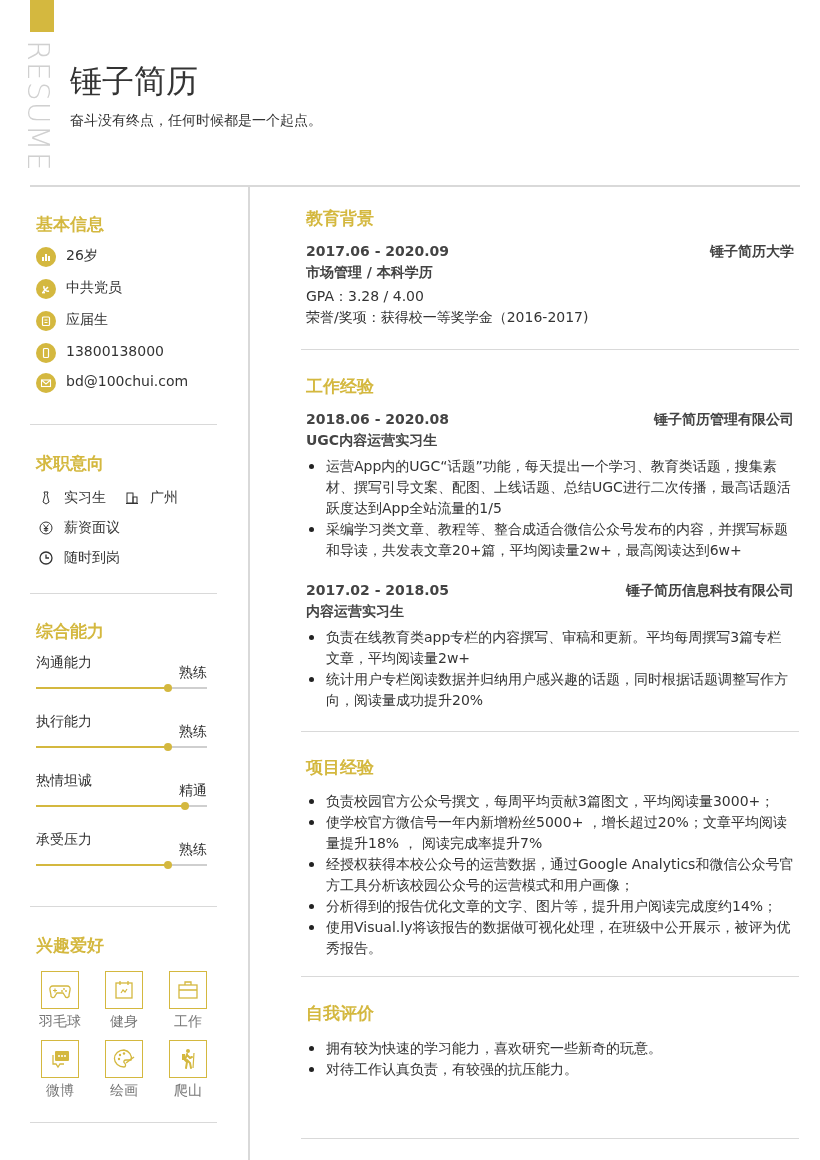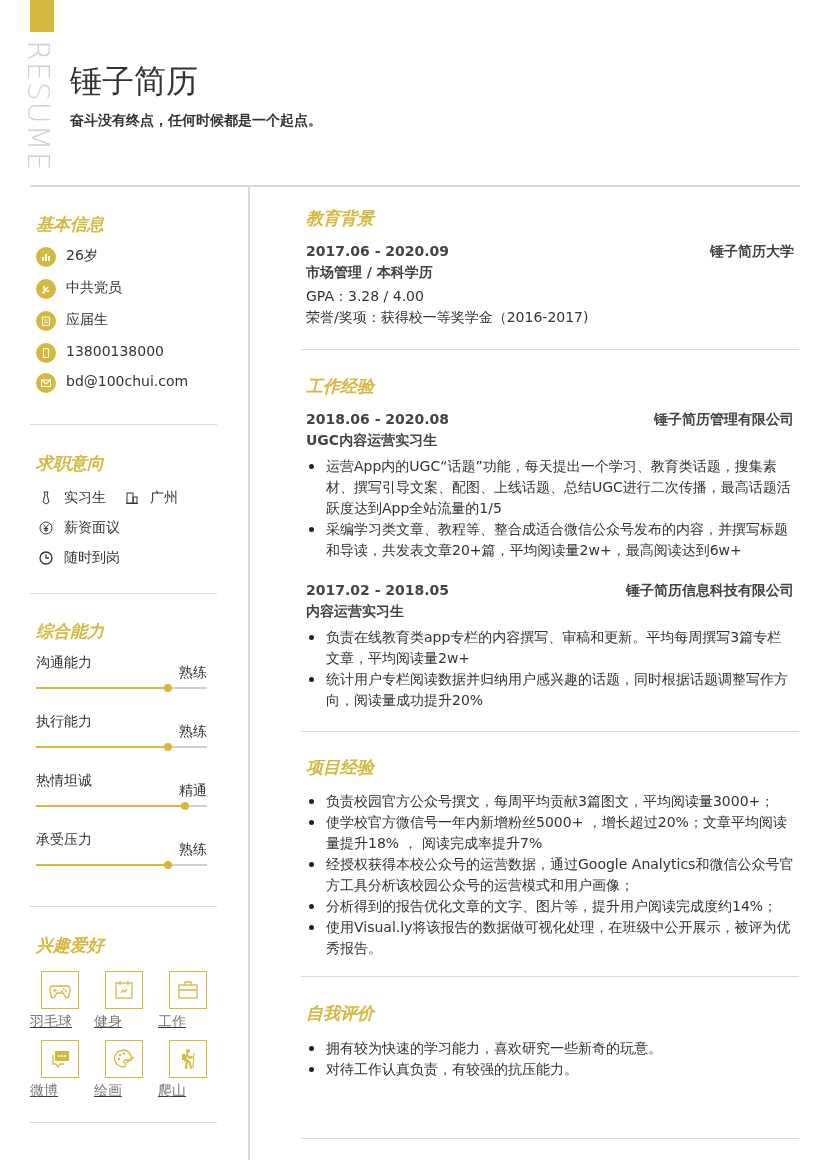--- a/index.html
+++ b/index.html
@@ -5,45 +5,45 @@
   * { box-sizing: border-box; margin: 0; padding: 0; }
   html, body { width: 820px; height: 1160px; background: #fff; overflow: hidden; }
   body { position: relative; font-family: "DejaVu Sans", "Liberation Sans", sans-serif; color: #333; font-size: 14px; }
 
   .accent-block { position: absolute; left: 30px; top: 0; width: 24px; height: 32px; background: #d4b83f; }
   .resume-vert { position: absolute; left: 26px; top: 40px; width: 32px; height: 124px; }
   .resume-vert span { position: absolute; left: 0; top: 0; transform-origin: 0 0; transform: translate(30px, 0) rotate(90deg);
     font-family: "DejaVu Sans", sans-serif; font-size: 30px; letter-spacing: 1px; color: #d0d0d0; font-weight: 300; white-space: nowrap; }
 
   .name { position: absolute; left: 70px; top: 60px; font-size: 32px; color: #333; }
-  .motto { position: absolute; left: 70px; top: 112px; font-size: 14px; color: #333; font-weight: bold; }
+  .motto { position: absolute; left: 70px; top: 112px; font-size: 14px; color: #333; }
 
   .top-line { position: absolute; left: 30px; top: 185px; width: 770px; height: 2px; background: #d9d9d9; }
   .v-line { position: absolute; left: 248px; top: 186px; width: 2px; height: 974px; background: #d9d9d9; }
 
   .side { position: absolute; left: 36px; width: 182px; }
-  .sec-title { color: #d4b83f; font-size: 17px; font-weight: bold; font-style: italic; }
+  .sec-title { color: #d4b83f; font-size: 17px; font-weight: bold; }
   .side-div { position: absolute; left: 30px; width: 187px; height: 1px; background: #d9d9d9; }
 
   .info-row { position: absolute; left: 36px; display: flex; font-size: 14px; }
   .info-ico { width: 20px; height: 20px; border-radius: 50%; background: #d4b83f; display: flex; align-items: center; justify-content: center; margin-right: 10px; }
   .info-ico svg { width: 12px; height: 12px; }
 
   .intent-row { position: absolute; display: flex; align-items: center; font-size: 14px; }
   .intent-ico { width: 16px; height: 16px; margin-right: 10px; display: flex; align-items: center; justify-content: center; }
   .intent-ico svg { width: 14px; height: 14px; }
 
   .skill { position: absolute; left: 36px; width: 171px; }
   .skill-name { position: absolute; left: 0; top: 0; font-size: 14px; }
   .skill-level { position: absolute; right: 0; top: 10px; font-size: 14px; }
   .skill-track { position: absolute; left: 0; top: 33px; width: 171px; height: 2px; background: #cfcfcf; }
   .skill-fill { position: absolute; left: 0; top: 0; height: 2px; background: #d4b83f; }
   .skill-dot { position: absolute; top: -3px; width: 8px; height: 8px; border-radius: 50%; background: #d4b83f; margin-left: -4px; }
 
-  .hobby { position: absolute; width: 60px; text-align: left; text-decoration: underline; }
+  .hobby { position: absolute; width: 60px; text-align: center; }
   .hobby-box { width: 38px; height: 38px; border: 1.5px solid #d4b83f; margin: 0 auto; display: flex; align-items: center; justify-content: center; }
   .hobby-box svg { width: 24px; height: 24px; }
   .hobby-label { font-size: 14px; color: #777; margin-top: 4px; }
 
   .main-sec { position: absolute; left: 306px; width: 488px; }
   .main-div { position: absolute; left: 301px; width: 498px; height: 1px; background: #d9d9d9; }
   .row-head { display: flex; justify-content: space-between; font-weight: bold; font-size: 14px; color: #444; }
   .role { font-weight: bold; font-size: 14px; color: #444; margin-top: 3px; }
   .plain { font-size: 14px; line-height: 21px; color: #333; }
   ul.bul { list-style: none; margin-top: 6px; }

